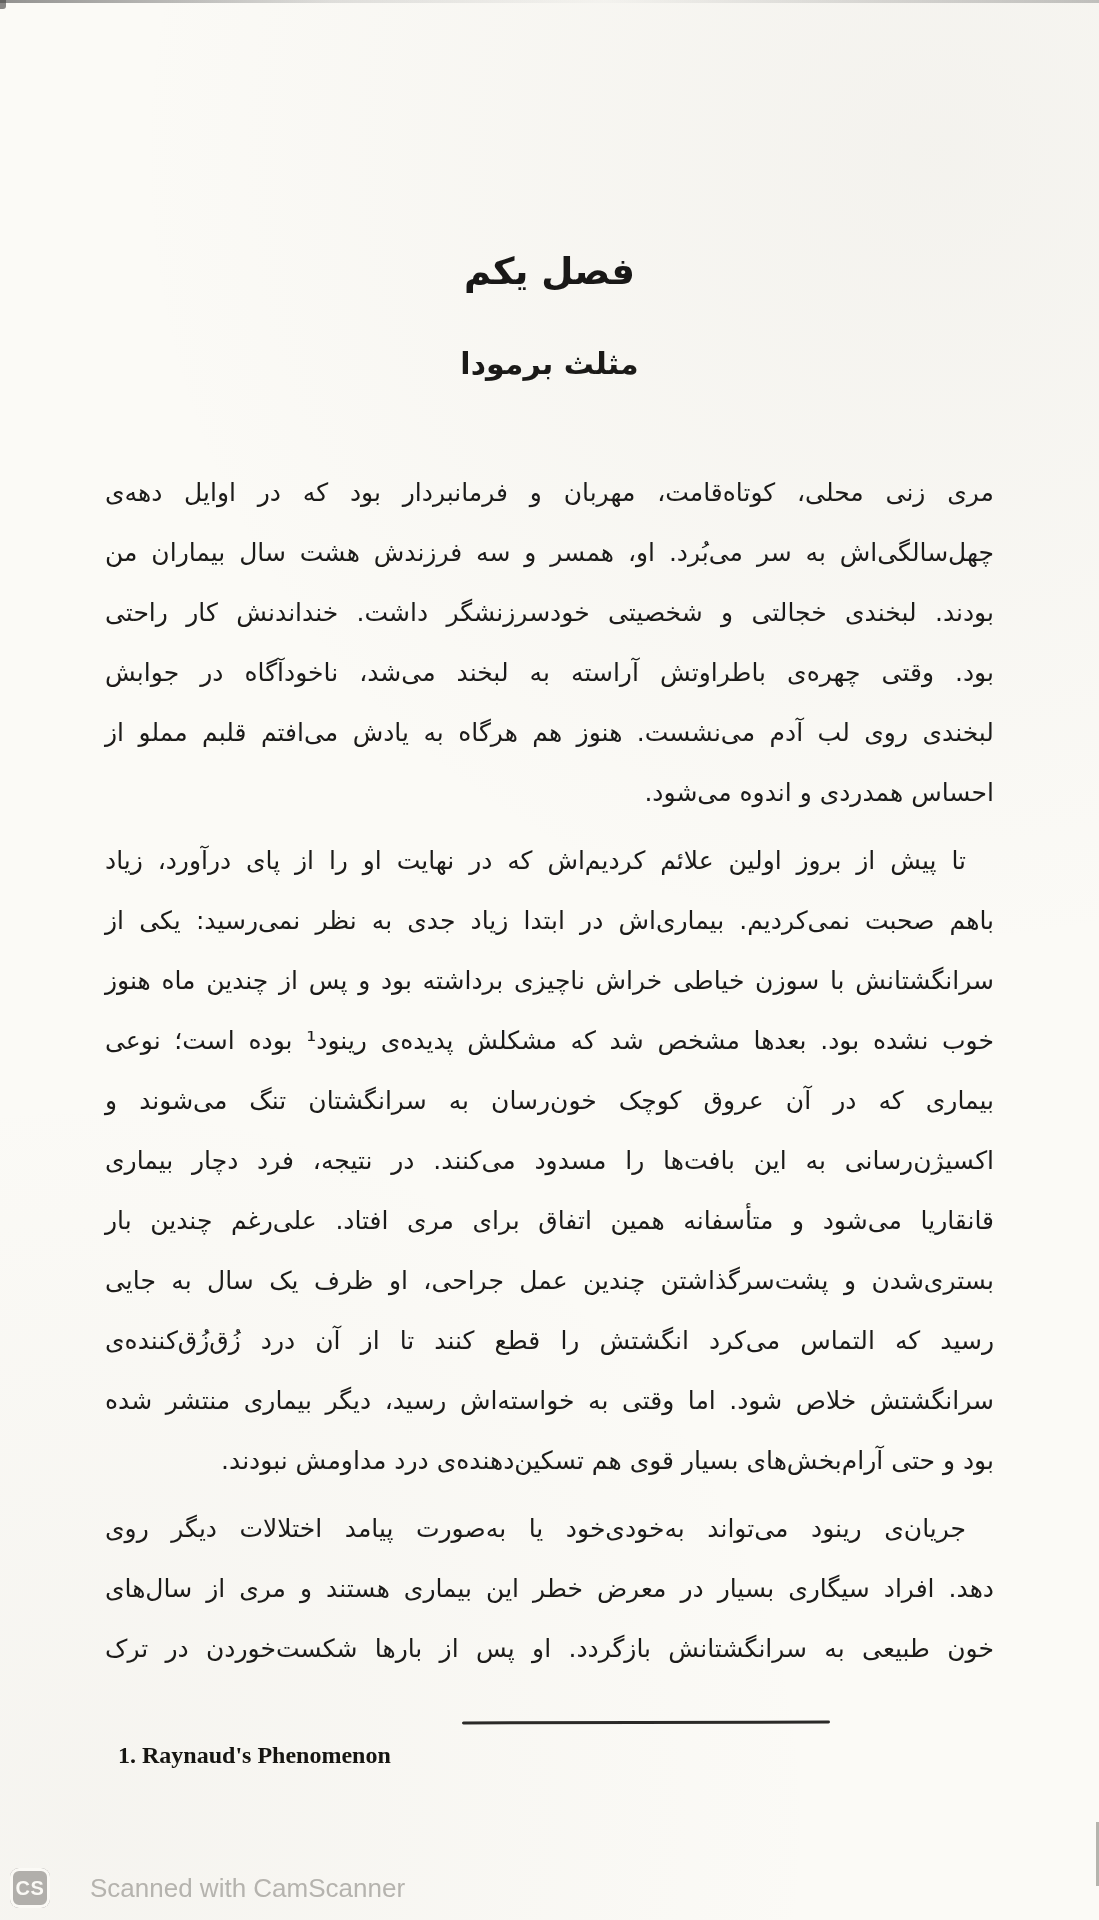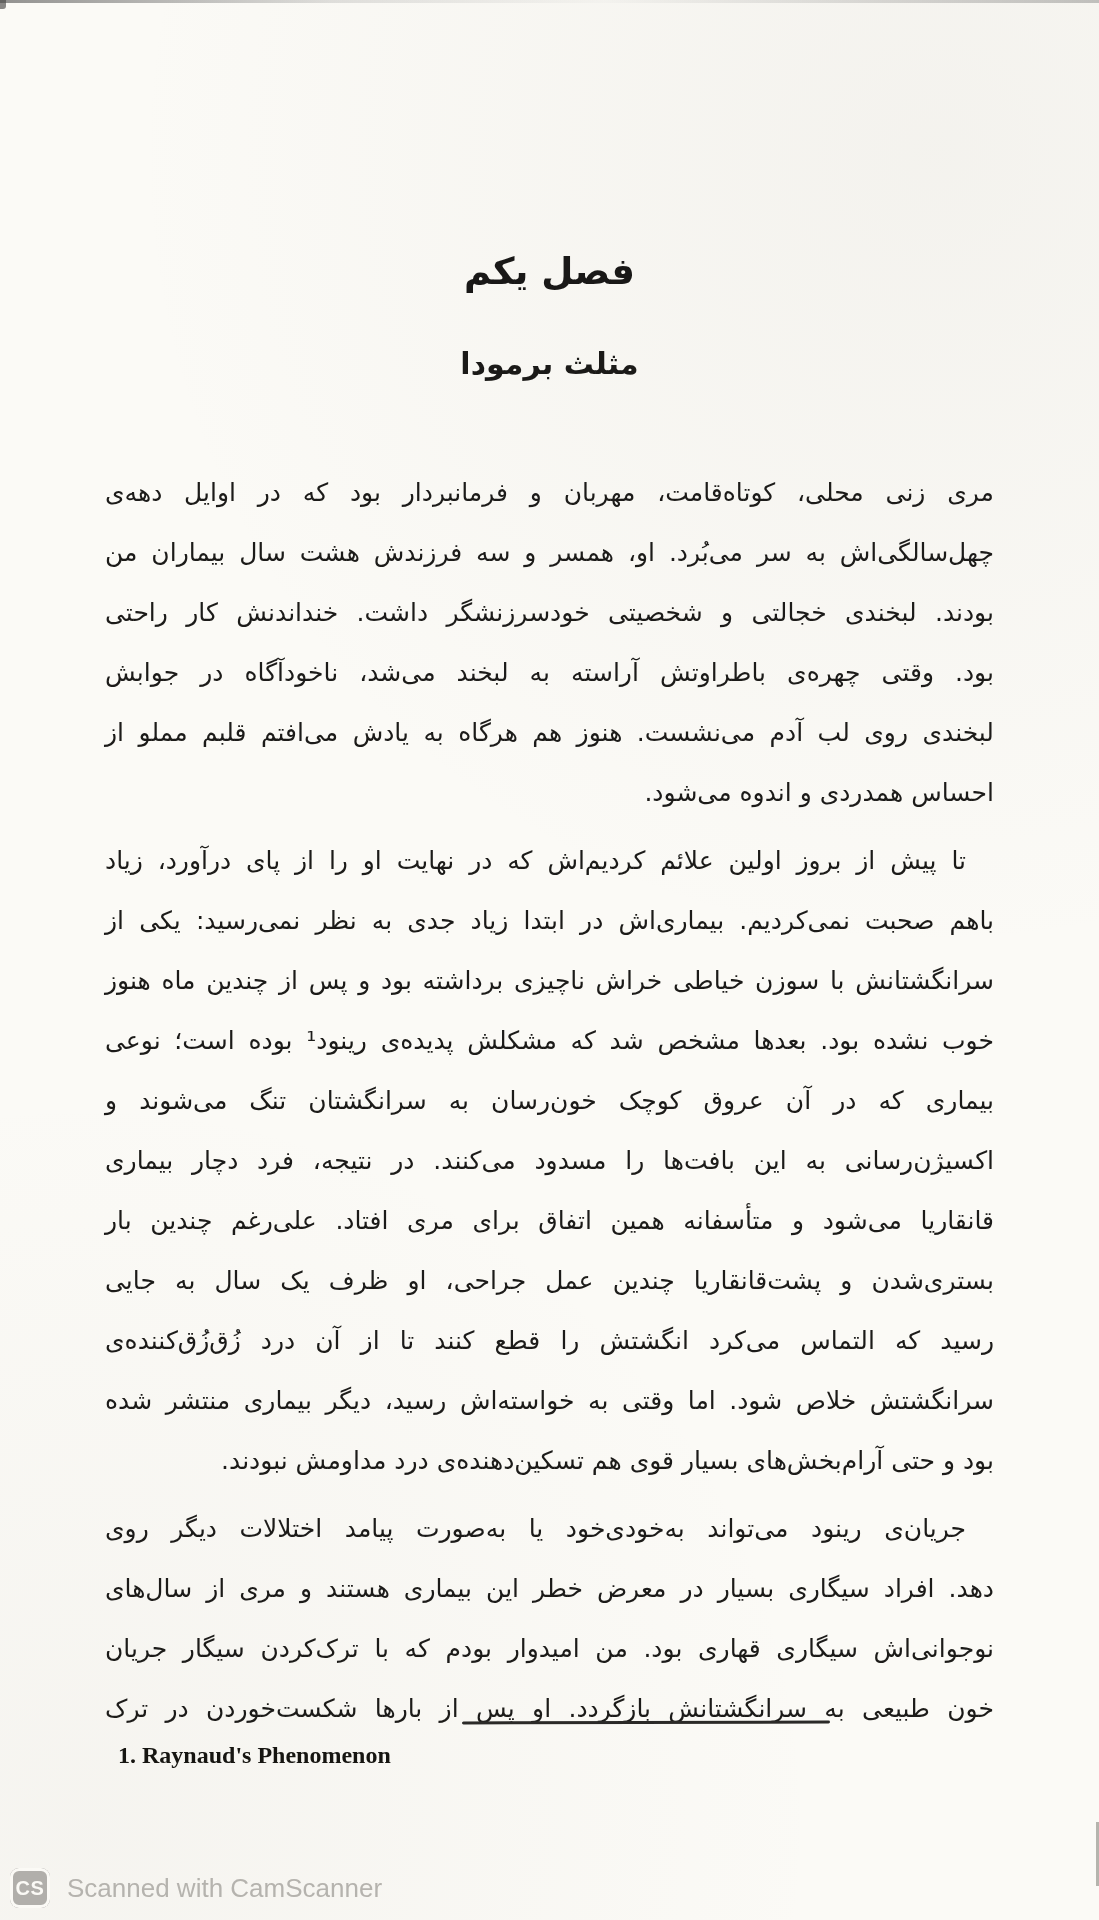--- a/index.html
+++ b/index.html
@@ -64,21 +64,21 @@
     transform: rotate(-0.15deg);
   }
   .footnote {
     position: absolute; top: 1742px; left: 118px;
     direction: ltr;
     font-family: "Liberation Serif", serif;
     font-size: 24px; color: #161511; font-weight: bold;
   }
   .watermark {
     position: absolute; left: 10px; bottom: 12px;
-    display: flex; align-items: center; gap: 1px;
+    display: flex; align-items: center; gap: 24px;
     direction: ltr;
   }
   .cs-icon {
     width: 40px; height: 40px;
     background: #b1afab;
     border-radius: 9px;
     display: flex; align-items: center; justify-content: center;
     box-shadow: inset 0 0 0 3px #fbfaf6, inset 0 0 0 5px #b1afab;
     font-family: "Liberation Sans", sans-serif;
     font-weight: bold; font-size: 20px; color: #fbfaf6;
@@ -112,29 +112,28 @@
         <div class="line last">احساس همدردی و اندوه می‌شود.</div>
       </div>
       <div class="paragraph">
         <div class="line indent">تا پیش از بروز اولین علائم کردیم‌اش که در نهایت او را از پای درآورد، زیاد</div>
         <div class="line">باهم صحبت نمی‌کردیم. بیماری‌اش در ابتدا زیاد جدی به نظر نمی‌رسید: یکی از</div>
         <div class="line">سرانگشتانش با سوزن خیاطی خراش ناچیزی برداشته بود و پس از چندین ماه هنوز</div>
         <div class="line">خوب نشده بود. بعدها مشخص شد که مشکلش پدیده‌ی رینود¹ بوده است؛ نوعی</div>
         <div class="line">بیماری که در آن عروق کوچک خون‌رسان به سرانگشتان تنگ می‌شوند و</div>
         <div class="line">اکسیژن‌رسانی به این بافت‌ها را مسدود می‌کنند. در نتیجه، فرد دچار بیماری</div>
         <div class="line">قانقاریا می‌شود و متأسفانه همین اتفاق برای مری افتاد. علی‌رغم چندین بار</div>
-        <div class="line">بستری‌شدن و پشت‌قانقاریا چندین عمل جراحی، او ظرف یک سال به جایی</div>
+        <div class="line">بستری‌شدن و پشت‌سرگذاشتن چندین عمل جراحی، او ظرف یک سال به جایی</div>
         <div class="line">رسید که التماس می‌کرد انگشتش را قطع کنند تا از آن درد زُق‌زُق‌کننده‌ی</div>
         <div class="line">سرانگشتش خلاص شود. اما وقتی به خواسته‌اش رسید، دیگر بیماری منتشر شده</div>
         <div class="line last">بود و حتی آرام‌بخش‌های بسیار قوی هم تسکین‌دهنده‌ی درد مداومش نبودند.</div>
       </div>
       <div class="paragraph">
         <div class="line indent">جریان‌ی رینود می‌تواند به‌خودی‌خود یا به‌صورت پیامد اختلالات دیگر روی</div>
         <div class="line">دهد. افراد سیگاری بسیار در معرض خطر این بیماری هستند و مری از سال‌های</div>
-        <div class="line">نوجوانی‌اش سیگاری قهاری بود. من امیدوار بودم که با ترک‌کردن سیگار جریان</div>
         <div class="line">خون طبیعی به سرانگشتانش بازگردد. او پس از بارها شکست‌خوردن در ترک</div>
       </div>
     </div>
 
   <div class="footnote-rule"></div>
 
   <div class="footnote">1. Raynaud's Phenomenon</div>
 
   <div class="watermark">
     <span class="cs-icon">CS</span>

